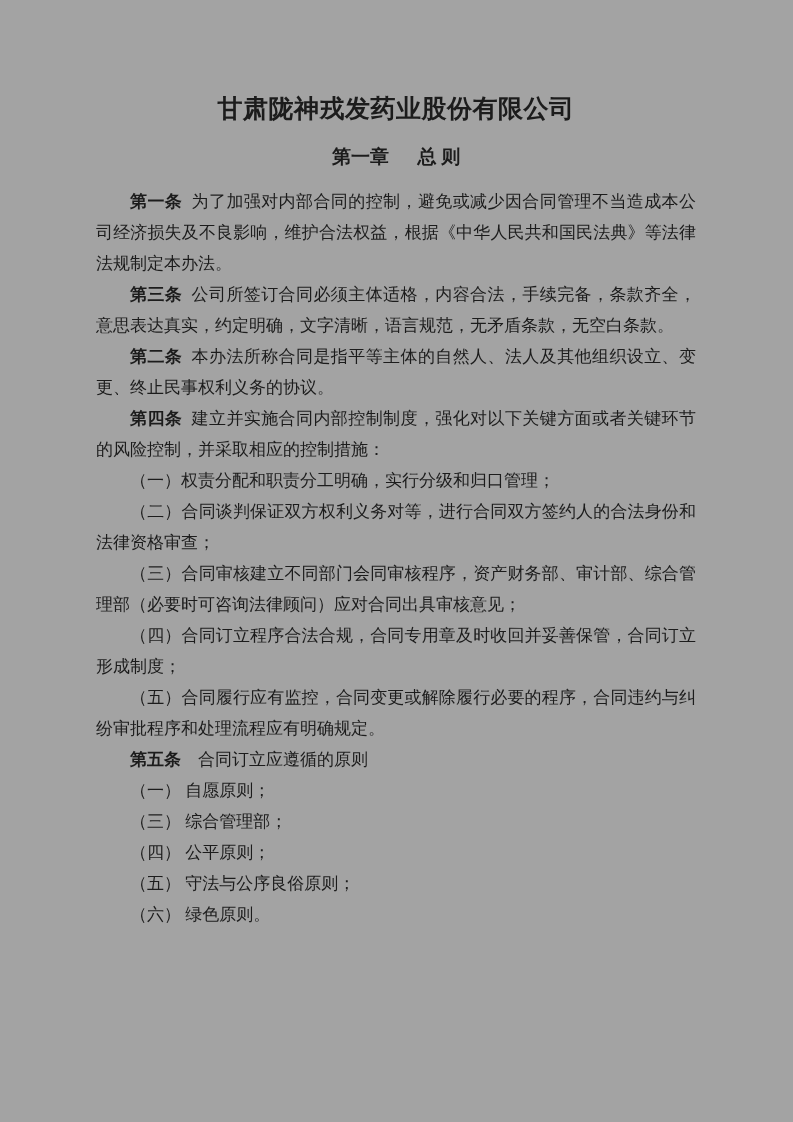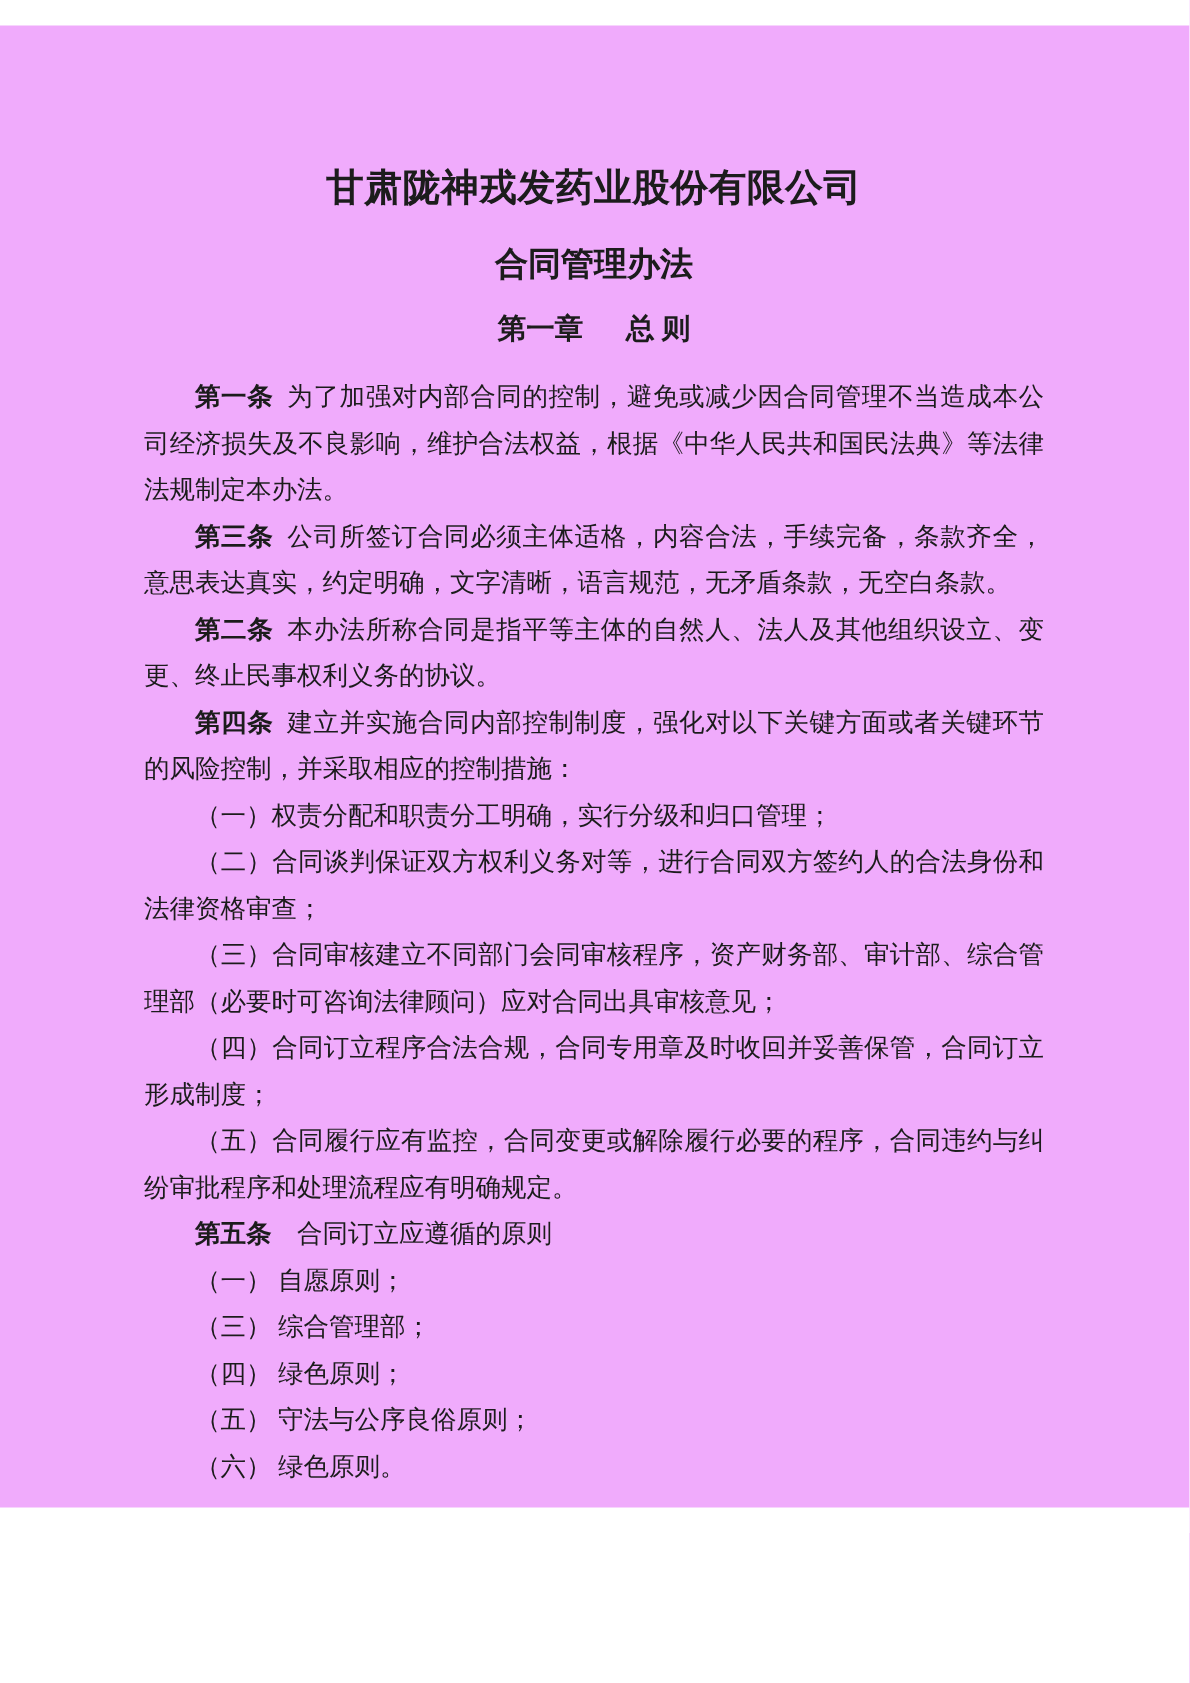--- a/index.html
+++ b/index.html
@@ -3,25 +3,25 @@
 <meta charset="utf-8">
 <style>
   html, body {
     margin: 0;
     padding: 0;
     background: #ffffff;
   }
   .page {
     position: relative;
     width: 793px;
-    height: 988px;
-    margin: 17px auto;
+    height: 1122px;
+    margin: 0 auto;
     box-sizing: border-box;
     padding: 92px 97px 0 96px;
-    background: #f0abfc;
+    background: #a3a3a3;
     color: #1c1c1c;
     font-family: "Liberation Serif", "DejaVu Serif", serif;
     overflow: hidden;
   }
   .doc-title {
     margin: 0 0 18px 0;
     font-size: 25px;
     line-height: 34px;
     font-weight: 700;
     text-align: center;
@@ -59,21 +59,20 @@
     margin-right: 1em;
   }
 </style>
 </head>
 <body>
 
 <div class="page">
 
   <h1 class="doc-title">甘肃陇神戎发药业股份有限公司</h1>
 
-  <h2 class="doc-subtitle">合同管理办法</h2>
 
   <h3 class="chapter">
     <span class="chapter-number">第一章</span><span>总 则</span>
   </h3>
 
   <div class="body-text">
 
     <p class="para"><span class="article-label">第一条</span><span>为了加强对内部合同的控制，避免或减少因合同管理不当造成本公司经济损失及不良影响，维护合法权益，根据《中华人民共和国民法典》等法律法规制定本办法。</span></p>
 
     <p class="para"><span class="article-label">第三条</span><span>公司所签订合同必须主体适格，内容合法，手续完备，条款齐全，意思表达真实，约定明确，文字清晰，语言规范，无矛盾条款，无空白条款。</span></p>
@@ -85,18 +84,18 @@
     <p class="para">（一）权责分配和职责分工明确，实行分级和归口管理；</p>
     <p class="para">（二）合同谈判保证双方权利义务对等，进行合同双方签约人的合法身份和法律资格审查；</p>
     <p class="para">（三）合同审核建立不同部门会同审核程序，资产财务部、审计部、综合管理部（必要时可咨询法律顾问）应对合同出具审核意见；</p>
     <p class="para">（四）合同订立程序合法合规，合同专用章及时收回并妥善保管，合同订立形成制度；</p>
     <p class="para">（五）合同履行应有监控，合同变更或解除履行必要的程序，合同违约与纠纷审批程序和处理流程应有明确规定。</p>
 
     <p class="para"><span class="article-label wide-gap">第五条</span><span>合同订立应遵循的原则</span></p>
 
     <p class="para">（一） 自愿原则；</p>
     <p class="para">（三） 综合管理部；</p>
-    <p class="para">（四） 绿色原则；</p>
+    <p class="para">（四） 公平原则；</p>
     <p class="para">（五） 守法与公序良俗原则；</p>
     <p class="para">（六） 绿色原则。</p>
 
   </div>
 </div>
 
 </body></html>

